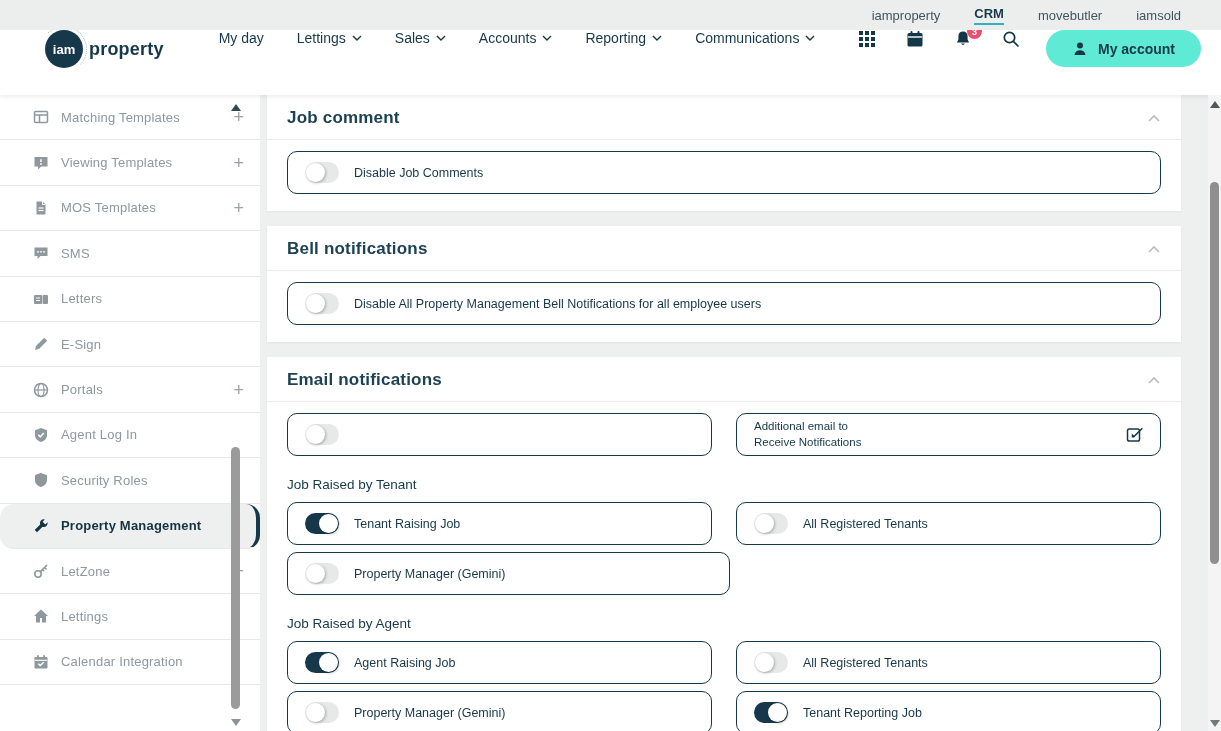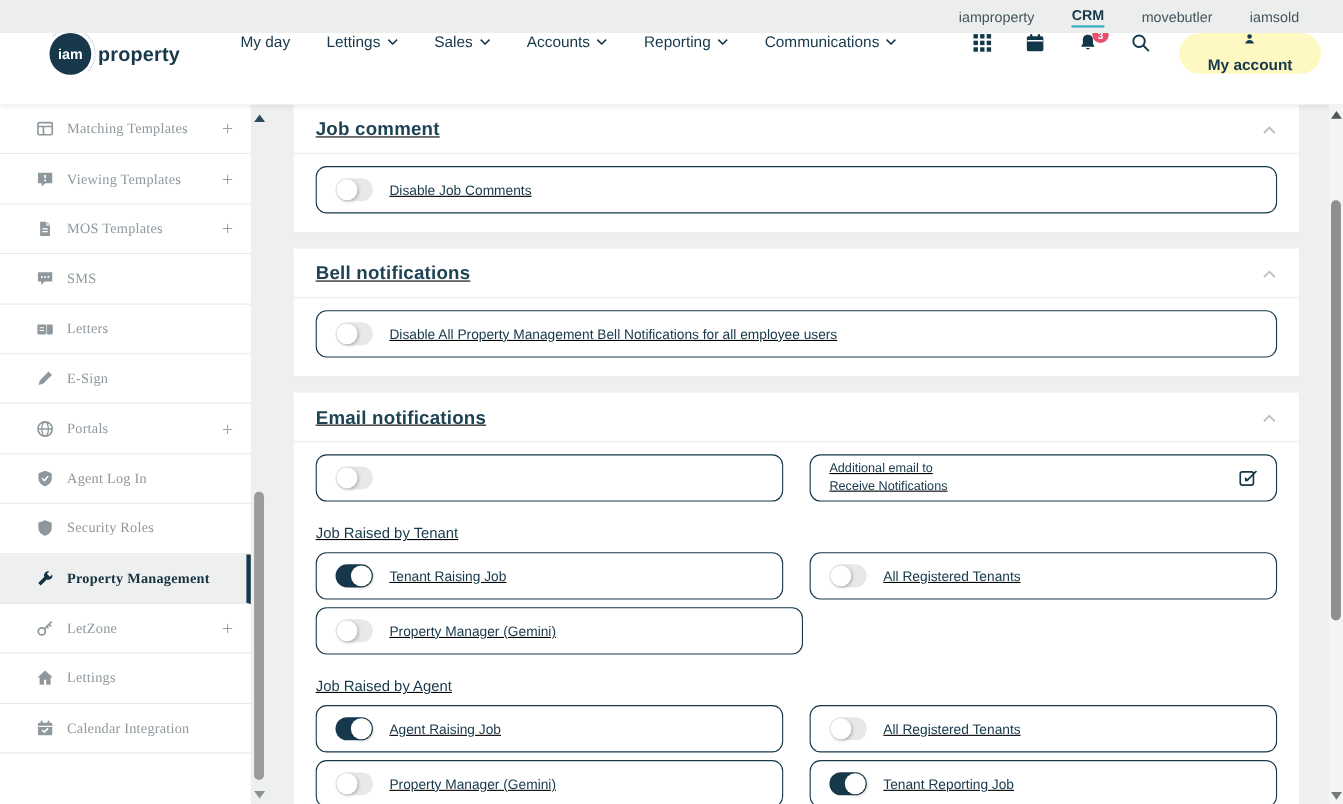--- a/index.html
+++ b/index.html
@@ -16,45 +16,45 @@
   .logo { display:flex; align-items:center; gap:6px; margin-right:55px; cursor:pointer; }
   .logo-circle { width:38px; height:38px; border-radius:50%; background:#16384a; color:#fff; font-size:13px; font-weight:bold; display:flex; align-items:center; justify-content:center; position:relative; }
   .logo-circle::after { content:""; position:absolute; inset:-4px; border-radius:50%; border:1.5px dotted #9fb3bb; border-left-color:transparent; border-bottom-color:transparent; }
   .logo-name { font-size:18px; font-weight:bold; color:#16384a; letter-spacing:.2px; }
   .nav { display:flex; align-items:center; gap:33px; flex:1; }
   .nav-item { display:flex; align-items:center; gap:6px; font-size:14px; color:#16384a; cursor:pointer; white-space:nowrap; }
   .chev { width:10px; height:6px; }
   .hdr-icons { display:flex; align-items:center; gap:28px; margin-right:24px; color:#123748; }
   .hdr-icon { width:20px; height:20px; cursor:pointer; position:relative; color:#123748; }
   .badge { position:absolute; top:-6px; right:-8px; min-width:15px; height:15px; border-radius:8px; background:#e8506e; color:#fff; font-size:9px; font-weight:bold; display:flex; align-items:center; justify-content:center; padding:0 3px; }
-  .account-btn { height:37px; padding:0 26px; border:none; border-radius:19px; background:#fef9c3; color:#16384a; font-size:14px; font-weight:bold; font-family:inherit; display:flex; align-items:center; gap:10px; cursor:pointer;flex-direction:column; }
-
-  
-  .sidebar { position:absolute; top:95px; left:0; bottom:0; width:228px; background:#fff; z-index:3;font-family:Liberation Serif, serif; }
+  .account-btn { height:37px; padding:0 26px; border:none; border-radius:19px; background:#5eead4; color:#16384a; font-size:14px; font-weight:bold; font-family:inherit; display:flex; align-items:center; gap:10px; cursor:pointer; }
+
+  
+  .sidebar { position:absolute; top:95px; left:0; bottom:0; width:260px; background:#fff; z-index:3; }
   .sb-item { height:45.4px; display:flex; align-items:center; gap:12px; padding:0 16px 0 32px; border-bottom:1px solid #e7e9e9; cursor:pointer; color:#8e989d; }
   .sb-icon { width:17px; height:17px; flex:none; display:flex; align-items:center; justify-content:center; }
   .sb-label { font-size:13px; flex:1; letter-spacing:.2px; }
   .sb-plus { font-size:18px; color:#9aa3a7; font-weight:400; line-height:1; }
-  .sb-item.active { background:#eef0f0; color:#14323f; border-right:4px solid #16384a; }
+  .sb-item.active { background:#eef0f0; color:#14323f; border-right:4px solid #16384a;border-radius:14px; }
   .sb-item.active .sb-label { font-weight:bold; color:#14323f; }
 
   
   .sb-scrollbar { position:absolute; top:95px; left:229px; bottom:0; width:14px; z-index:6; }
   .sb-scrollbar .arr-up { position:absolute; top:9px; left:2px; width:0; height:0; border-left:5px solid transparent; border-right:5px solid transparent; border-bottom:7px solid #2f4a57; }
   .sb-scrollbar .thumb { position:absolute; top:352px; left:2px; width:9px; height:262px; background:#9b9b9b; border-radius:5px; }
   .sb-scrollbar .arr-dn { position:absolute; bottom:5px; left:2px; width:0; height:0; border-left:5px solid transparent; border-right:5px solid transparent; border-top:7px solid #8b9397; }
 
   
   .pg-scrollbar { position:absolute; top:95px; right:0; bottom:0; width:13px; background:#f4f4f4; z-index:6; }
   .pg-scrollbar .arr-up { position:absolute; top:6px; left:2px; width:0; height:0; border-left:5px solid transparent; border-right:5px solid transparent; border-bottom:7px solid #4f565a; }
   .pg-scrollbar .thumb { position:absolute; top:87px; left:2px; width:9px; height:382px; background:#8f8f8f; border-radius:5px; }
   .pg-scrollbar .arr-dn { position:absolute; bottom:4px; left:2px; width:0; height:0; border-left:5px solid transparent; border-right:5px solid transparent; border-top:7px solid #72797d; }
 
   
-  .main { position:absolute; top:95px; left:245px; right:13px; bottom:0; background:#eef0f0; padding:0 27px 3px 22px; overflow:hidden;text-decoration:underline; }
+  .main { position:absolute; top:95px; left:245px; right:13px; bottom:0; background:#eef0f0; padding:0 27px 3px 22px; overflow:hidden; }
   .panel { background:#fff; box-shadow:0 1px 2px rgba(0,0,0,.05); margin-bottom:15px; }
   .panel-head { display:flex; align-items:center; justify-content:space-between; padding:13px 20px 11px 20px; border-bottom:1px solid #ececec; }
   .panel-title { font-size:17px; font-weight:600; color:#1c4254; letter-spacing:.2px; }
   .collapse { width:14px; height:9px; color:#b9bdbf; cursor:pointer; }
   .panel-body { padding:11px 20px 17px 20px; }
 
   .card-row { display:flex; gap:24px; margin-bottom:7px;align-items:flex-end; }
   .card-row:last-child { margin-bottom:0; }
   .card { flex:1; min-height:43px; background:#fff; border:1.4px solid #16384a; border-radius:10px; display:flex; align-items:center; gap:15px; padding:5px 17px; }
   .card-label { font-size:12.5px; color:#16384a; }

